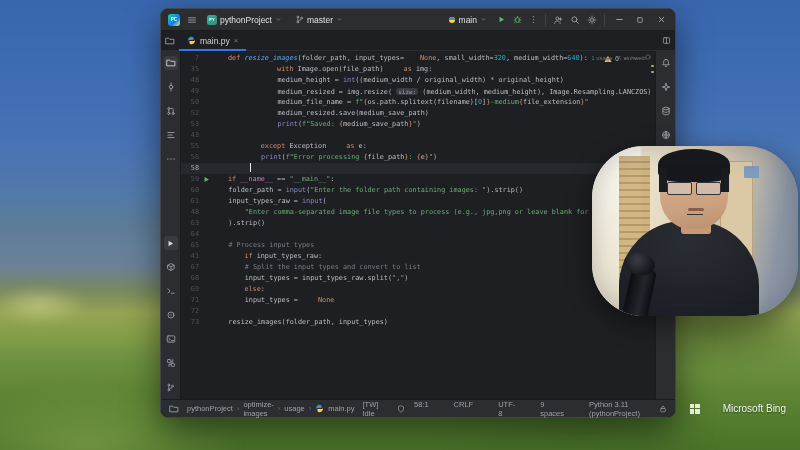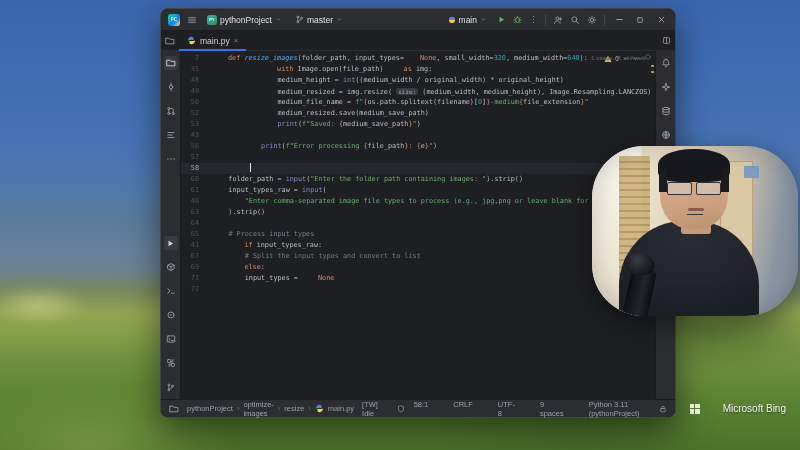--- a/index.html
+++ b/index.html
@@ -392,34 +392,39 @@
                   <circle cx="8" cy="5" r="2.4"></circle>
                   <path d="M3 13.5c0-2.8 2.2-4.3 5-4.3s5 1.5 5 4.3"></path>
                 </svg></span><span class="an"> vinhweb</span></code></div>
           <div class="cl"><span class="ln">35</span><span class="icn"></span><code><span class="tx">            </span><span class="kw">with </span><span class="tx">Image.open(file_path) </span><span class="kw">as </span><span class="tx">img:</span></code></div>
           <div class="cl"><span class="ln">48</span><span class="icn"></span><code><span class="tx">                medium_height = </span><span class="bi">int</span><span class="tx">((medium_width / original_width) * original_height)</span></code></div>
           <div class="cl"><span class="ln">49</span><span class="icn"></span><code><span class="tx">                medium_resized = img.resize( </span><span class="hint">size:</span><span class="tx"> (medium_width, medium_height), Image.Resampling.LANCZOS)</span></code></div>
           <div class="cl"><span class="ln">50</span><span class="icn"></span><code><span class="tx">                medium_file_name = </span><span class="st">f"</span><span class="br">{</span><span class="tx">os.path.splitext(filename)[</span><span class="nu">0</span><span class="tx">]</span><span class="br">}</span><span class="st">-medium</span><span class="br">{</span><span class="tx">file_extension</span><span class="br">}</span><span class="st">"</span></code></div>
           <div class="cl"><span class="ln">52</span><span class="icn"></span><code><span class="tx">                medium_resized.save(medium_save_path)</span></code></div>
           <div class="cl"><span class="ln">53</span><span class="icn"></span><code><span class="tx">                </span><span class="bi">print</span><span class="tx">(</span><span class="st">f"Saved: </span><span class="br">{</span><span class="tx">medium_save_path</span><span class="br">}</span><span class="st">"</span><span class="tx">)</span></code></div>
           <div class="cl"><span class="ln">43</span><span class="icn"></span><code></code></div>
+          <div class="cl"><span class="ln">55</span><span class="icn"></span><code><span class="tx">        </span><span class="kw">except </span><span class="tx">Exception </span><span class="kw">as </span><span class="tx">e:</span></code></div>
           <div class="cl"><span class="ln">56</span><span class="icn"></span><code><span class="tx">            </span><span class="bi">print</span><span class="tx">(</span><span class="st">f"Error processing </span><span class="br">{</span><span class="tx">file_path</span><span class="br">}</span><span class="st">: </span><span class="br">{</span><span class="tx">e</span><span class="br">}</span><span class="st">"</span><span class="tx">)</span></code></div>
-          <div class="cl"><span class="ln">57</span><span class="icn"></span><code></code></div>
           <div class="cl hl"><span class="ln">58</span><span class="icn"></span><code><span class="tx">    </span><span class="caret"></span></code></div>
+          <div class="cl"><span class="ln">59</span><span class="icn"><svg width="7" height="7" viewBox="0 0 16 16">
+                <path d="M3.5 2.5l10 5.5-10 5.5z" fill="#5FB865"></path>
+              </svg></span><code><span class="kw">if </span><span class="du">__name__</span><span class="tx"> == </span><span class="st">"__main__"</span><span class="tx">:</span></code></div>
           <div class="cl"><span class="ln">60</span><span class="icn"></span><code><span class="tx">    folder_path = </span><span class="bi">input</span><span class="tx">(</span><span class="st">"Enter the folder path containing images: "</span><span class="tx">).strip()</span></code></div>
           <div class="cl"><span class="ln">61</span><span class="icn"></span><code><span class="tx">    input_types_raw = </span><span class="bi">input</span><span class="tx">(</span></code></div>
           <div class="cl"><span class="ln">48</span><span class="icn"></span><code><span class="tx">        </span><span class="st">"Enter comma-separated image file types to process (e.g., jpg,png or leave blank for all): "</span></code></div>
           <div class="cl"><span class="ln">63</span><span class="icn"></span><code><span class="tx">    ).strip()</span></code></div>
           <div class="cl"><span class="ln">64</span><span class="icn"></span><code></code></div>
           <div class="cl"><span class="ln">65</span><span class="icn"></span><code><span class="tx">    </span><span class="co"># Process input types</span></code></div>
           <div class="cl"><span class="ln">41</span><span class="icn"></span><code><span class="tx">    </span><span class="kw">if </span><span class="tx">input_types_raw:</span></code></div>
           <div class="cl"><span class="ln">67</span><span class="icn"></span><code><span class="tx">        </span><span class="co"># Split the input types and convert to list</span></code></div>
+          <div class="cl"><span class="ln">68</span><span class="icn"></span><code><span class="tx">        input_types = input_types_raw.split(</span><span class="st">","</span><span class="tx">)</span></code></div>
           <div class="cl"><span class="ln">69</span><span class="icn"></span><code><span class="tx">    </span><span class="kw">else</span><span class="tx">:</span></code></div>
           <div class="cl"><span class="ln">71</span><span class="icn"></span><code><span class="tx">        input_types = </span><span class="kw">None</span></code></div>
           <div class="cl"><span class="ln">72</span><span class="icn"></span><code></code></div>
+          <div class="cl"><span class="ln">73</span><span class="icn"></span><code><span class="tx">    resize_images(folder_path, input_types)</span></code></div>
         </div>
     </div>
 
     <div class="stripe right" id="stripe-right">
         <span class="ic">
           <svg width="10" height="10" viewBox="0 0 16 16" fill="none" stroke="currentColor" stroke-width="1.4" stroke-linecap="round" stroke-linejoin="round">
             <path d="M8 2.2a3.8 3.8 0 0 1 3.8 3.8v2.8l1.4 2H2.8l1.4-2V6A3.8 3.8 0 0 1 8 2.2z"></path>
             <path d="M6.6 12.8a1.4 1.4 0 0 0 2.8 0"></path>
           </svg>
         </span>
@@ -447,21 +452,21 @@
     <span class="ic">
         <svg width="10" height="10" viewBox="0 0 16 16" fill="none" stroke="currentColor" stroke-width="1.4" stroke-linecap="round" stroke-linejoin="round">
           <path d="M1.8 3.5h4.4l1.5 1.8h6.5v7.2H1.8z"></path>
         </svg>
       </span>
     <span class="crumbs" id="crumbs">
         <span>pythonProject</span>
         <span class="sep">›</span>
         <span>optimize-images</span>
         <span class="sep">›</span>
-        <span>resize</span>
+        <span>usage</span>
         <span class="sep">›</span>
         <span class="ic">
           <svg width="9" height="9" viewBox="0 0 16 16">
             <path d="M8 1.5c3.5 0 3.6 1.6 3.6 3.2V7H4.8C2.6 7 1.5 8.4 1.5 10.6 1.7 5.5 3.2 1.5 8 1.5z" fill="#4B8BBE"></path>
             <path d="M8 14.5c-3.5 0-3.6-1.6-3.6-3.2V9h6.8c2.2 0 3.3-1.4 3.3-3.6-.2 5.1-1.7 9.1-6.5 9.1z" fill="#FFD43B"></path>
           </svg>
         </span>
         <span>main.py</span>
       </span>
     <span class="statusright">

